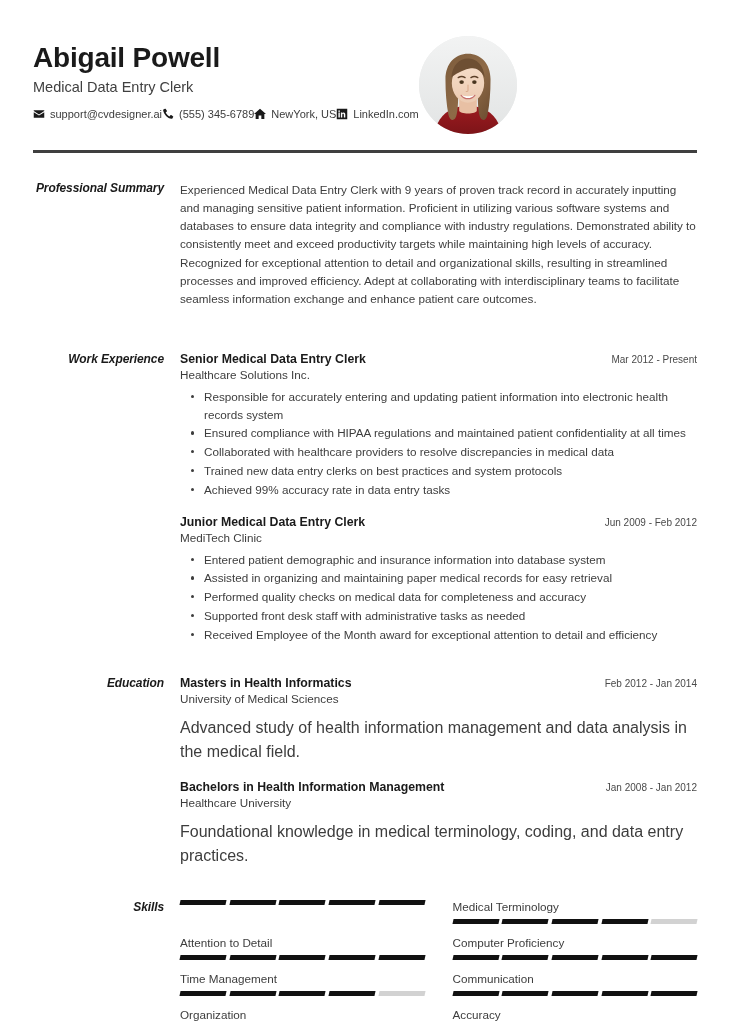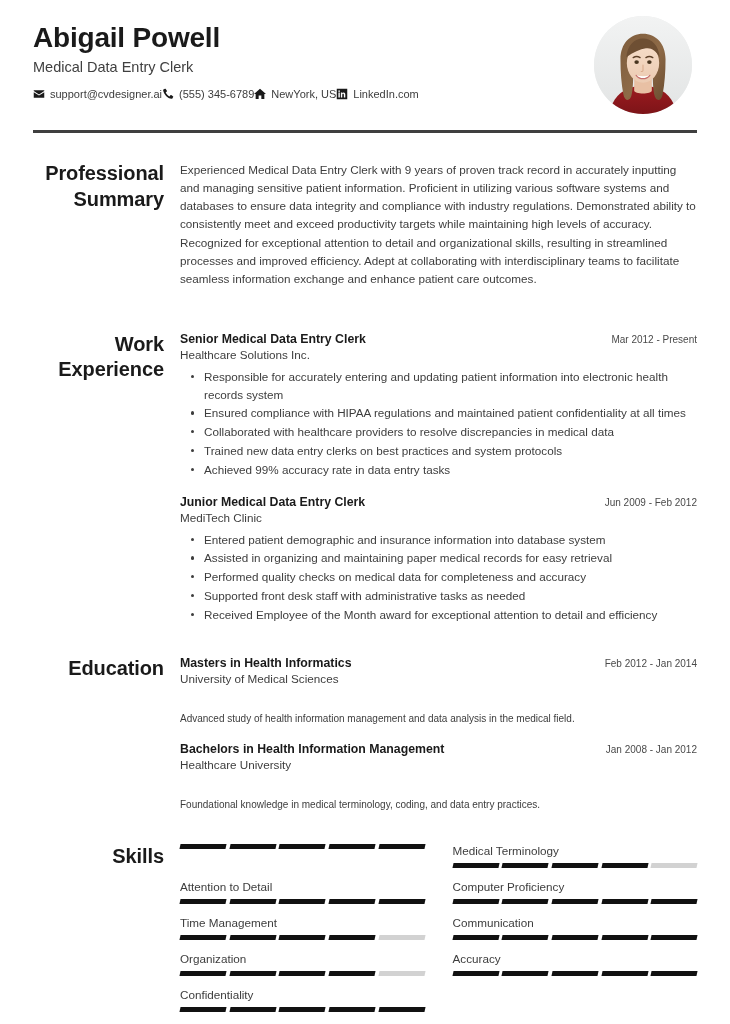--- a/index.html
+++ b/index.html
@@ -13,22 +13,21 @@
     overflow: hidden;
     position: relative;
   }
 
   .page { padding: 0 33px; }
 
   
   .header {
     display: flex;
     align-items: flex-start;
-    justify-content: space-between;
-    padding-top: 16px;
+    padding-top: 36px;
   }
   .header-left { padding-top: 6px; }
 
   .full-name {
     font-size: 28px;
     font-weight: bold;
     color: #1a1a1a;
     letter-spacing: -0.2px;
     line-height: 1.15;
   }
@@ -86,25 +85,26 @@
   
   .section {
     display: flex;
     align-items: flex-start;
   }
   .sec-label {
     width: 147px;
     flex: 0 0 147px;
     text-align: right;
     padding-right: 16px;
-    font-size: 20px;
+    font-size: 12px;
     font-weight: bold;
     color: #1a1a1a;
     line-height: 1.28;
     letter-spacing: -0.1px;
+    font-style: italic;
   }
   .sec-body { flex: 1 1 auto; min-width: 0; }
 
   #summary-section { margin-top: 28px; }
   .summary-text {
     font-size: 11.7px;
     line-height: 1.55;
     color: #3d3d3d;
     text-align: left;
   }
@@ -132,23 +132,23 @@
     color: #4a4a4a;
     white-space: nowrap;
     flex: 0 0 auto;
   }
   .entry-org {
     font-size: 11.7px;
     color: #3d3d3d;
     margin-top: 2px;
   }
   .entry-desc {
-    font-size: 10px;
-    color: #3d3d3d;
-    margin-top: 26px;
+    font-size: 16px;
+    color: #3d3d3d;
+    margin-top: 11px;
     line-height: 1.5;
   }
 
   ul.bullets {
     margin-top: 7px;
     padding-left: 24px;
     list-style: none;
   }
   ul.bullets li {
     font-size: 11.7px;

